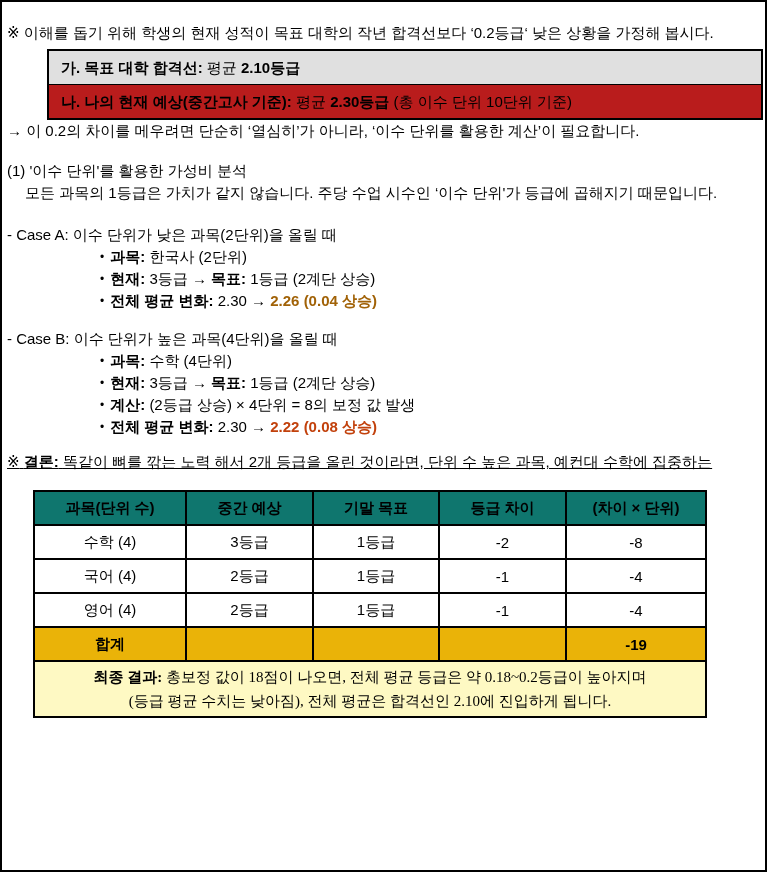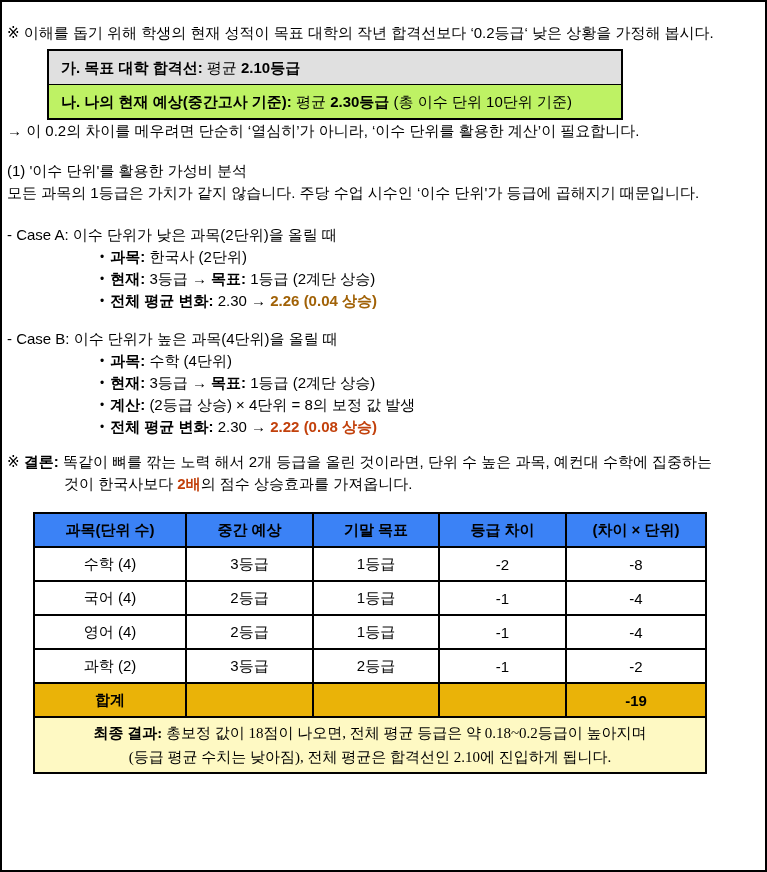--- a/index.html
+++ b/index.html
@@ -12,41 +12,41 @@
     padding: 20px 18px 0 5px;
     overflow: hidden;
     font-family: "Liberation Sans", "DejaVu Sans", sans-serif;
     color: #000;
   }
   .line { font-size: 15px; line-height: 22px; }
   .b { font-weight: bold; }
   .blue { color: #a16207; }
   .red  { color: #c2410c; }
 
-  .assume-box { width: 576px; margin: 5px 0 0 40px; border: 2px solid #000; }
-  .assume-row { padding: 6px 12px; font-size: 15px; line-height: 21px; background: #bef264; }
+  .assume-box { width: 716px; margin: 5px 0 0 40px; border: 2px solid #000; }
+  .assume-row { padding: 6px 12px; font-size: 15px; line-height: 21px; background: #b91c1c; }
   .assume-row.gray { background: #e0e0e0; border-bottom: 1px solid #000; }
 
   .arrow-note { margin-top: 0; }
   .sec1-title { margin-top: 18px; }
-  .sec-sub { }
+  .sec-sub { margin-left: 18px; }
 
   .case { margin-top: 20px; }
   .case.case-b { margin-top: 16px; }
   .bullets { margin-left: 93px; }
   .bullet .dot { display: inline-block; margin-right: 6px; font-size: 12px; vertical-align: 1px; }
 
-  .concl { margin-top: 13px; }
+  .concl { margin-top: 13px; text-decoration: underline; }
   .concl-l2 { padding-left: 57px; }
 
   .sec2 { margin-top: 17px; }
 
   table.sim { border-collapse: collapse; table-layout: fixed; margin: 8px 0 0 26px; }
   .sim th, .sim td { border: 2px solid #000; text-align: center; font-size: 15px; height: 34px; padding: 0 4px; overflow: hidden; }
-  .sim th { background: #3b82f6; font-weight: bold; }
+  .sim th { background: #0f766e; font-weight: bold; }
   .sim tr.total td { background: #eab308; }
   .sim td.result-cell { background: #fef9c3; height: 56px; line-height: 24px; padding: 3px 8px; font-family: Liberation Serif, serif; }
 </style>
 </head>
 <body>
 
 <div class="page">
 
   <div class="line">※ 이해를 돕기 위해 학생의 현재 성적이 목표 대학의 작년 합격선보다 ‘0.2등급‘ 낮은 상황을 가정해 봅시다.</div>
 
@@ -99,23 +99,20 @@
       <div class="line bullet">
         <span class="dot">•</span><span class="b">전체 평균 변화:</span> <span>2.30 →</span> <span class="b red">2.22 (0.08 상승)</span>
       </div>
     </div>
   </div>
 
   <div class="concl">
     <div class="line">
       <span>※</span> <span class="b">결론:</span> <span>똑같이 뼈를 깎는 노력 해서 2개 등급을 올린 것이라면, 단위 수 높은 과목, 예컨대 수학에 집중하는</span>
     </div>
-    <div class="line concl-l2">
-      <span>것이 한국사보다</span> <span class="b red">2배</span><span>의 점수 상승효과를 가져옵니다.</span>
-    </div>
   </div>
 
   <div class="sec2">
   </div>
 
   <table class="sim">
     <colgroup>
       <col style="width:152px">
         <col style="width:127px">
         <col style="width:126px">
@@ -146,27 +143,20 @@
         <td>-1</td>
         <td>-4</td>
       </tr>
       <tr>
         <td>영어 (4)</td>
         <td>2등급</td>
         <td>1등급</td>
         <td>-1</td>
         <td>-4</td>
       </tr>
-      <tr>
-        <td>과학 (2)</td>
-        <td>3등급</td>
-        <td>2등급</td>
-        <td>-1</td>
-        <td>-2</td>
-      </tr>
       <tr class="total">
         <td class="b">합계</td>
         <td></td>
         <td></td>
         <td></td>
         <td class="b">-19</td>
       </tr>
       <tr>
         <td colspan="5" class="result-cell">
           <div>

